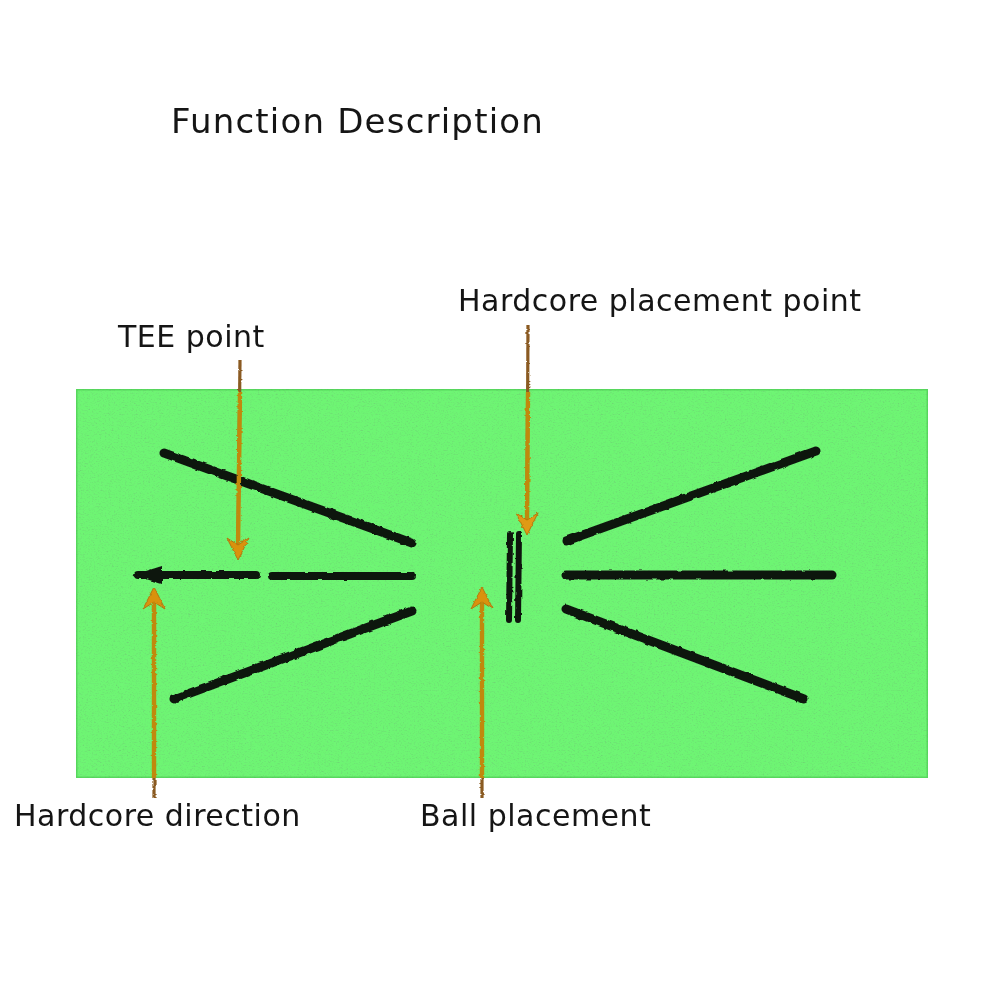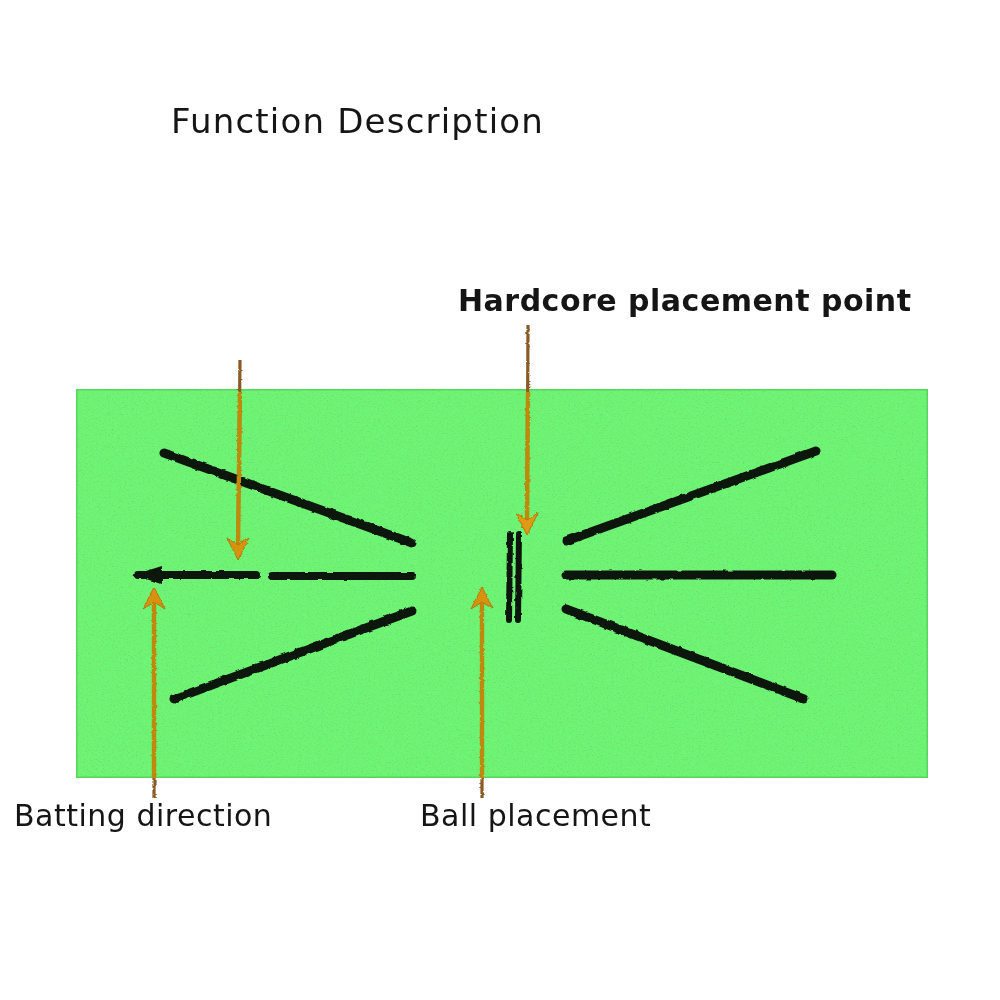--- a/index.html
+++ b/index.html
@@ -46,21 +46,20 @@
   }
   #label-tee-line2 {
     left: 118px;
     top: 322px;
     font-size: 30px;
   }
   #label-hardcore {
     left: 458px;
     top: 286px;
     font-size: 30px;
-    font-weight: bold;
   }
   #label-batting {
     left: 14px;
     top: 801px;
     font-size: 30px;
   }
   #label-ballplace {
     left: 420px;
     top: 801px;
     font-size: 30px;
@@ -142,24 +141,25 @@
         <line x1="490" y1="220" x2="728" y2="310" stroke-width="9"></line>
 
         <line x1="434" y1="145" x2="433" y2="231" stroke-width="6"></line>
         <line x1="443" y1="145" x2="442" y2="231" stroke-width="6"></line>
       </g>
 
       <polygon points="57,186 86,177 86,195" fill="#101810" filter="url(#inkRough)"></polygon>
     </svg>
   </div>
 
+  <div class="label" id="label-tee-line2">TEE point</div>
 
   <div class="label" id="label-hardcore">Hardcore placement point</div>
 
-  <div class="label" id="label-batting">Batting direction</div>
+  <div class="label" id="label-batting">Hardcore direction</div>
 
   <div class="label" id="label-ballplace">Ball placement</div>
 
   <svg id="arrows-svg" viewBox="0 0 1000 1000">
     <defs>
       <filter id="arrowRough" x="-60%" y="-20%" width="220%" height="140%">
         <feTurbulence type="fractalNoise" baseFrequency="0.08 0.35" numOctaves="3" seed="11" result="at"></feTurbulence>
         <feDisplacementMap in="SourceGraphic" in2="at" scale="2.6" xChannelSelector="R" yChannelSelector="G"></feDisplacementMap>
       </filter>
     </defs>

